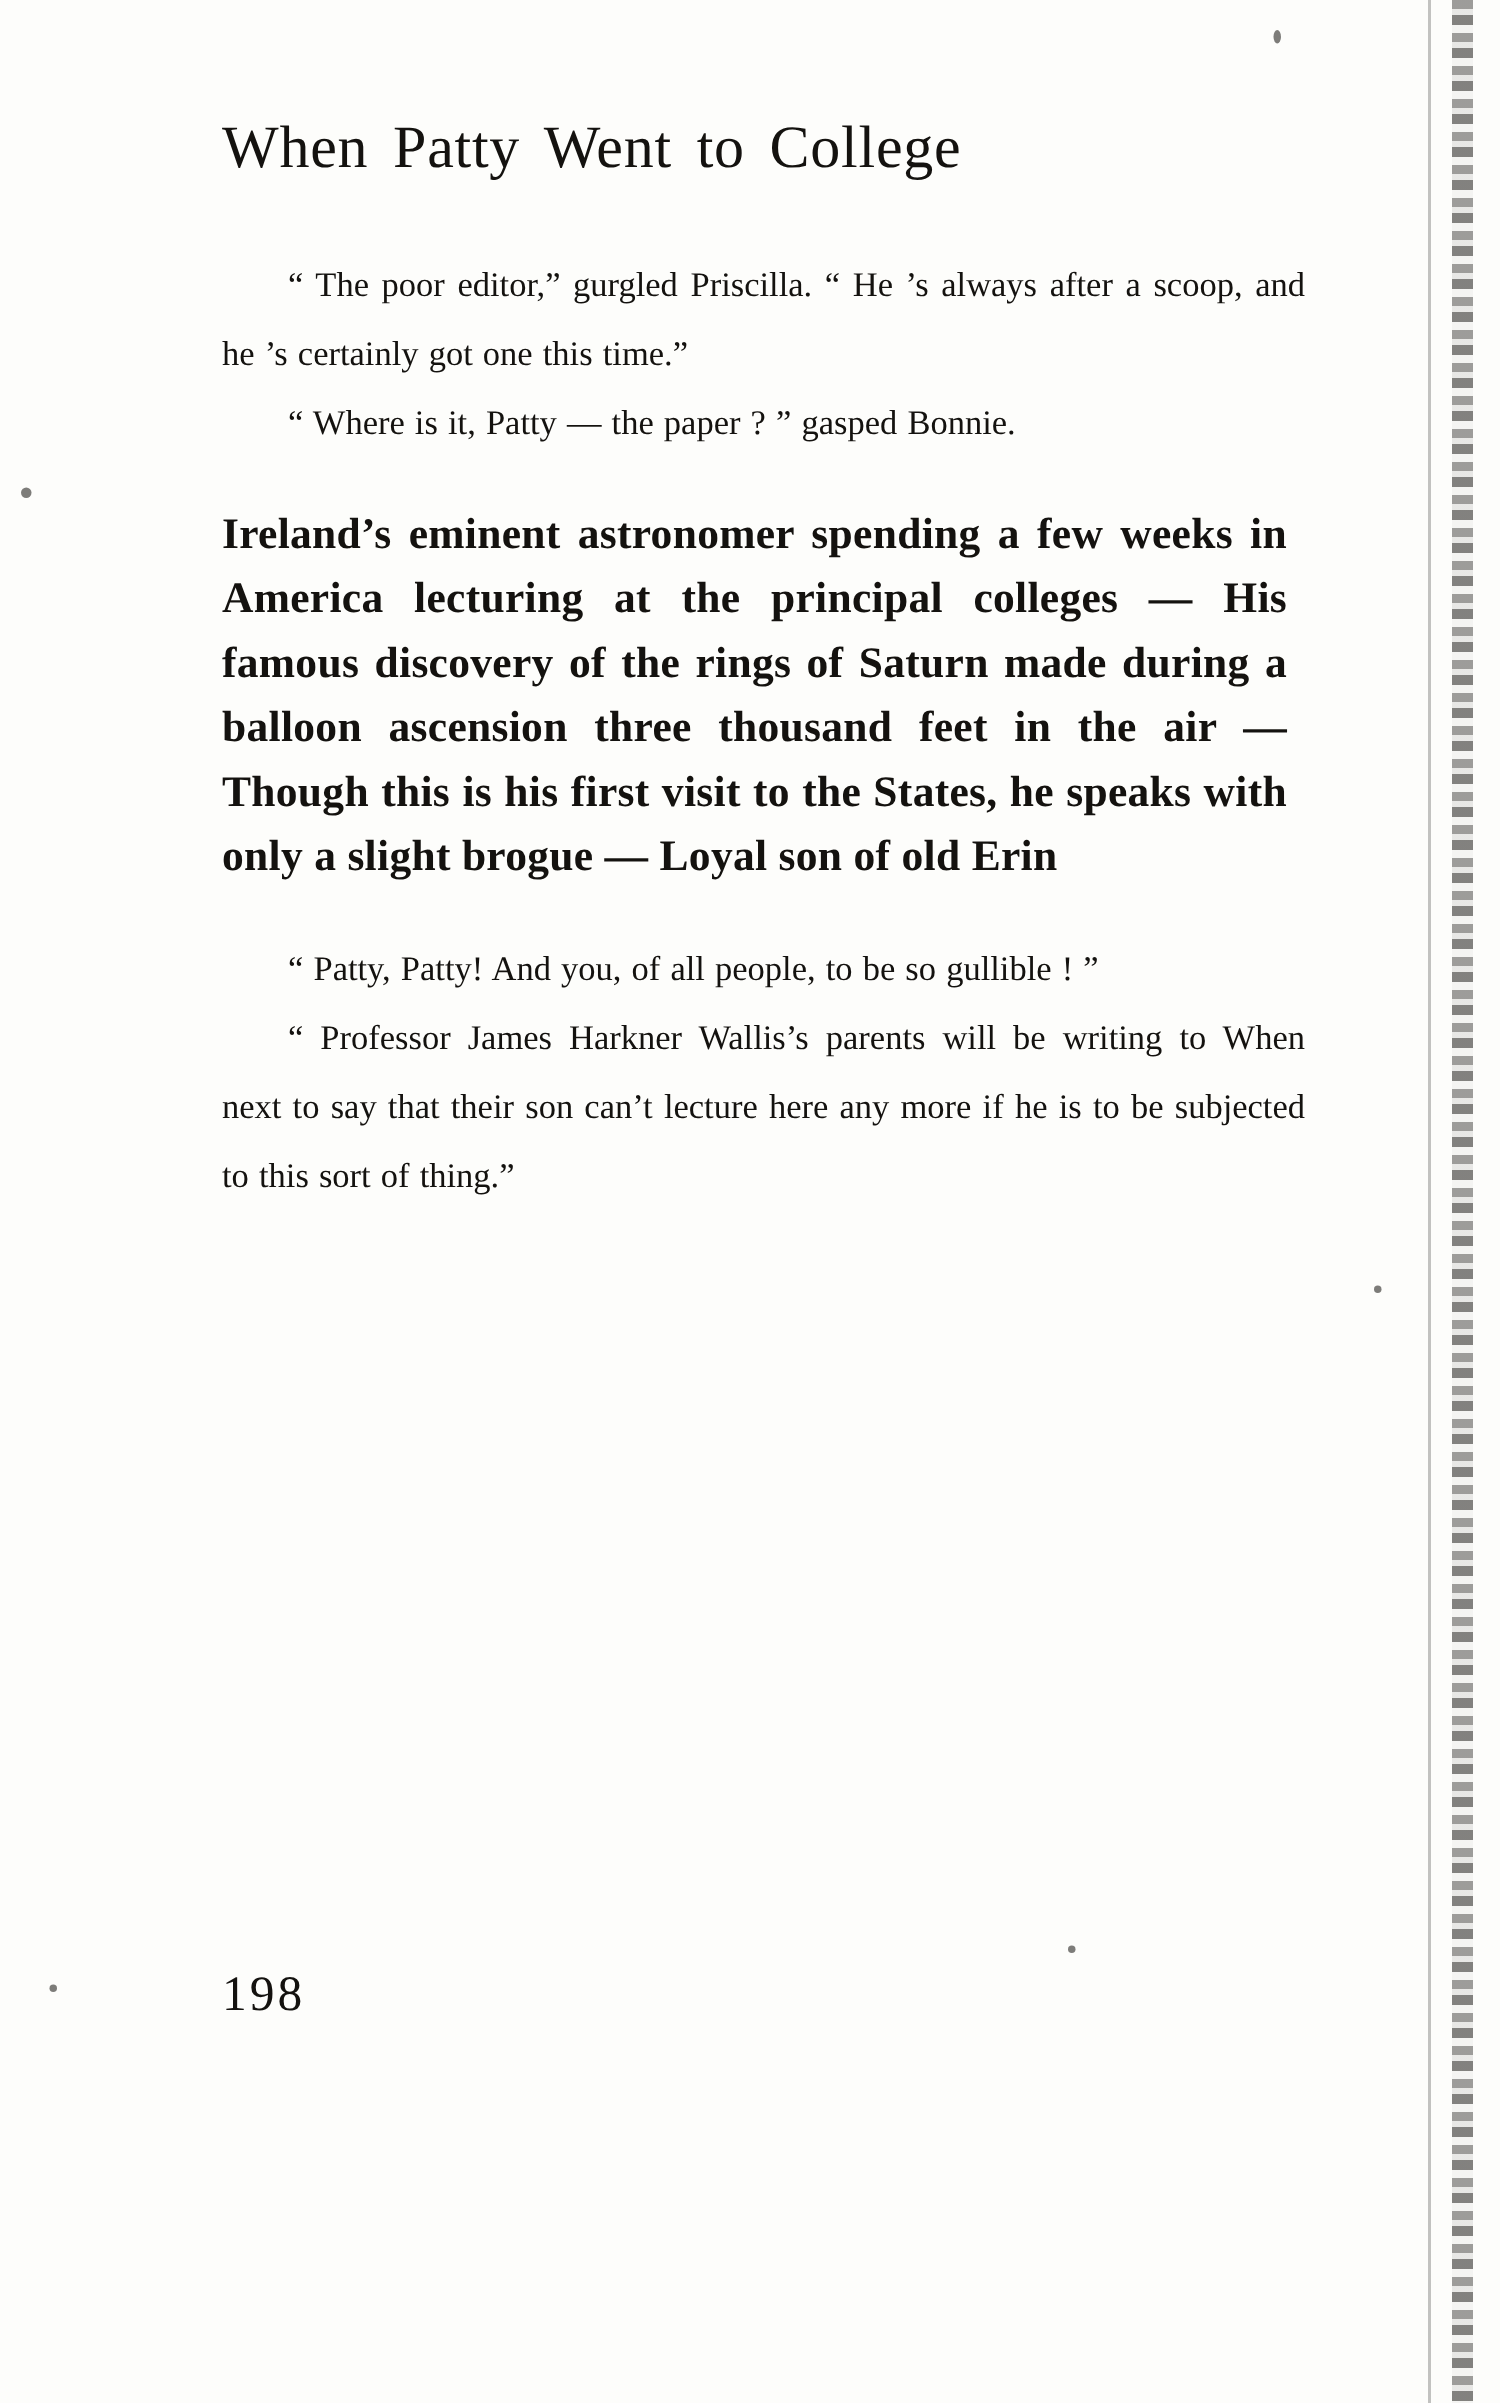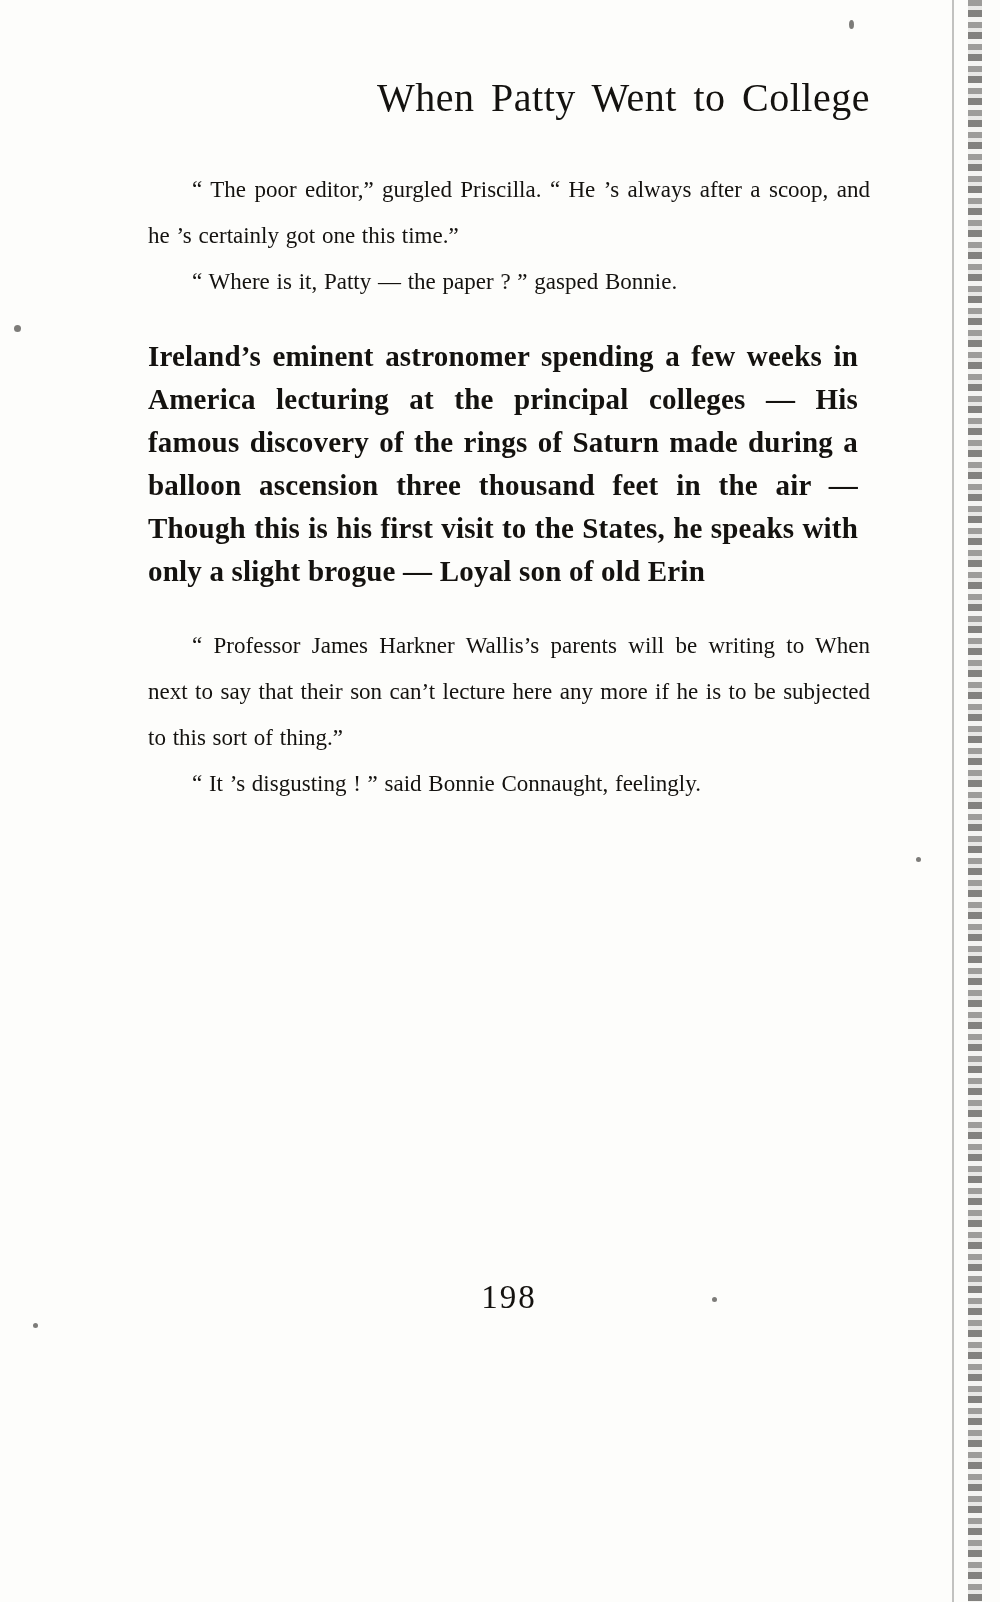--- a/index.html
+++ b/index.html
@@ -56,21 +56,21 @@
   .content {
     position: absolute;
     left: 148px;
     top: 74px;
     width: 722px;
   }
 
   .book-title {
     font-size: 40px;
     letter-spacing: 0.5px;
-    text-align: right;
+    text-align: left;
     margin: 0 0 46px 0;
     font-weight: normal;
     word-spacing: 6px;
   }
 
   p.para {
     margin: 0;
     font-size: 23px;
     line-height: 46px;
     text-align: justify;
@@ -85,22 +85,21 @@
     line-height: 43px;
     text-align: justify;
     font-weight: bold;
     letter-spacing: 0.2px;
   }
 
   .page-number {
     position: absolute;
     left: 148px;
     width: 722px;
-    top: 1279px;
-    text-align: center;
+    top: 1312px;
     font-size: 33px;
     letter-spacing: 2px;
   }
 
   
   .speck {
     position: absolute;
     background: rgba(20,18,15,0.55);
     border-radius: 50%;
   }
@@ -121,20 +120,20 @@
 
   <div class="content">
 
     <h1 class="book-title">When Patty Went to College</h1>
 
     <p class="para">“ The poor editor,” gurgled Priscilla. “ He ’s always after a scoop, and he ’s certainly got one this time.”</p>
     <p class="para">“ Where is it, Patty — the paper ? ” gasped Bonnie.</p>
 
     <p class="clipping">Ireland’s eminent astronomer spending a few weeks in America lecturing at the principal colleges — His famous discovery of the rings of Saturn made during a balloon ascension three thousand feet in the air — Though this is his first visit to the States, he speaks with only a slight brogue — Loyal son of old Erin</p>
 
+    <p class="para">“ Patty, Patty! And you, of all people, to be so gullible ! ”</p>
     <p class="para">“ Professor James Harkner Wallis’s parents will be writing to When next to say that their son can’t lecture here any more if he is to be subjected to this sort of thing.”</p>
-    <p class="para">“ It ’s disgusting ! ” said Bonnie Connaught, feelingly.</p>
 
   </div>
 
   <div class="page-number">198</div>
 
 </div>
 
 </body></html>

